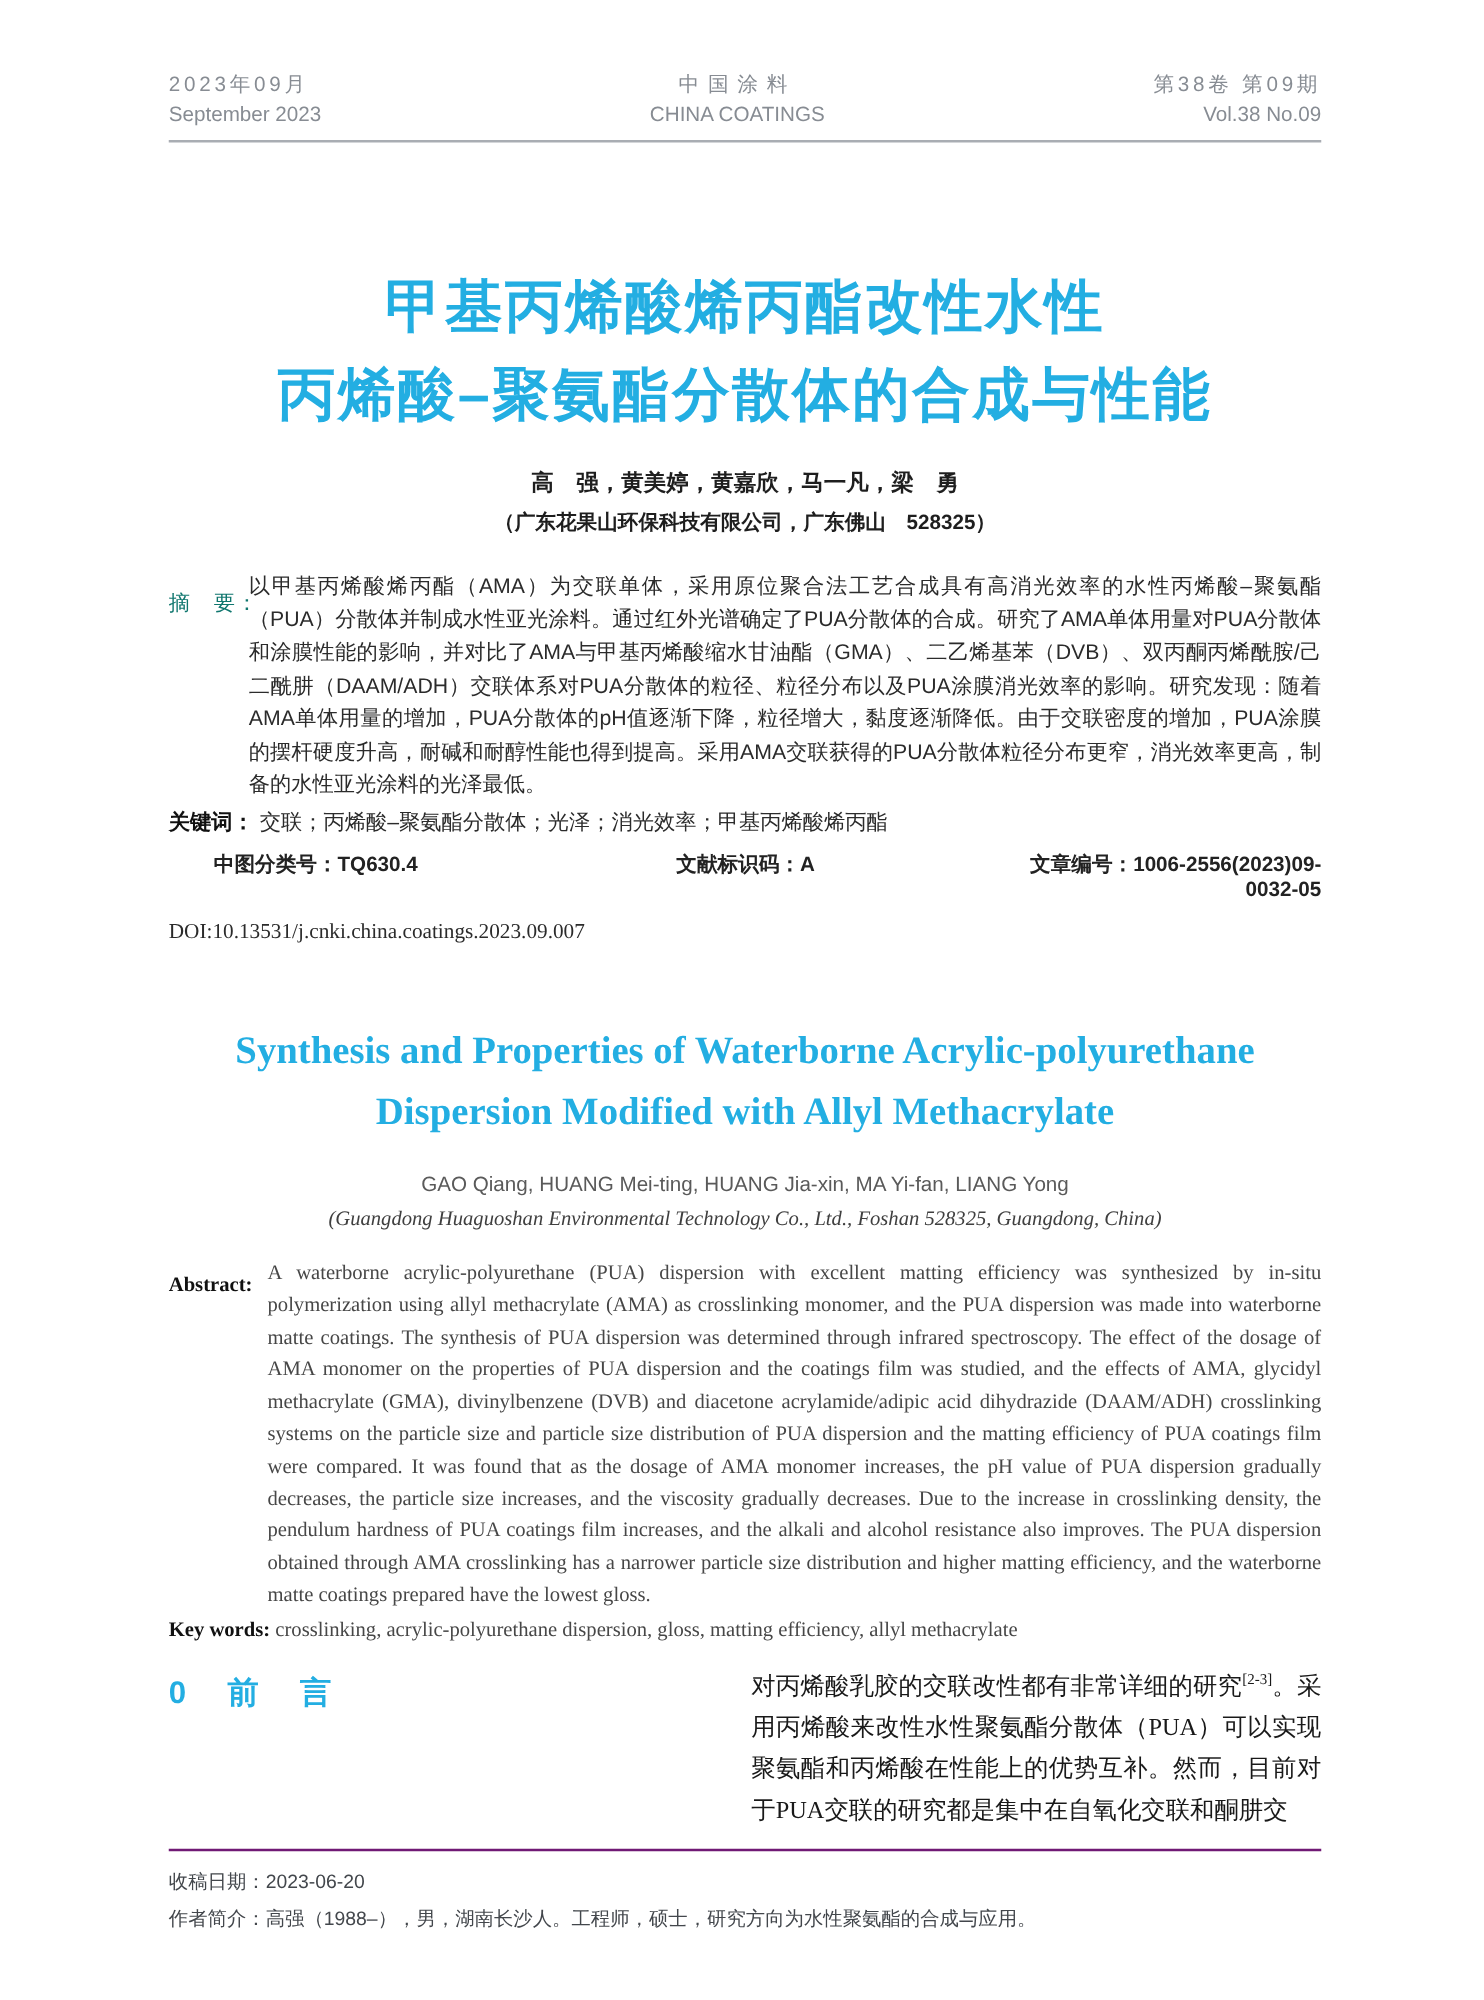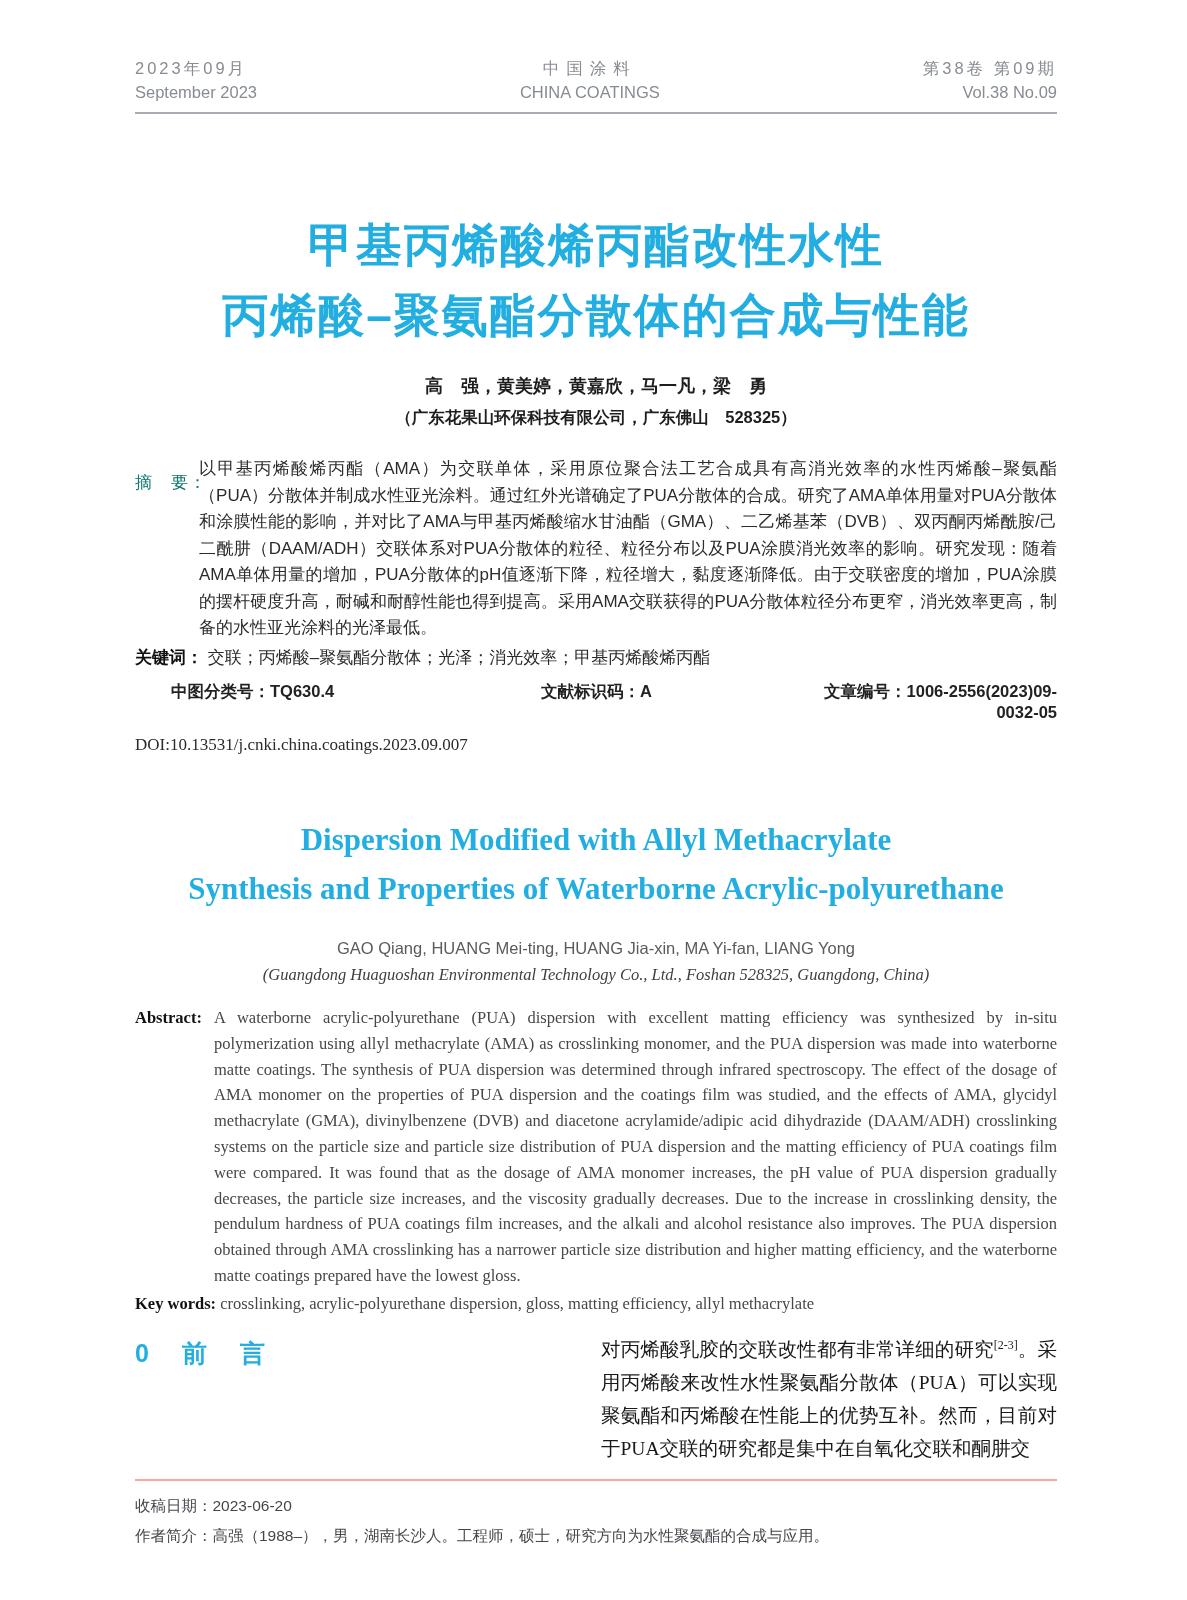--- a/index.html
+++ b/index.html
@@ -44,38 +44,38 @@
   .title-en{margin-top:60px;text-align:center;color:#23AEE2;font-weight:bold;
     font-family:"Liberation Serif",serif;font-size:31px;line-height:49px;}
   .authors-en{margin-top:26px;text-align:center;font-size:16.5px;color:#5a5a5a;}
   .affil-en{margin-top:7px;text-align:center;font-family:"Liberation Serif",serif;
     font-style:italic;font-size:16.5px;color:#3f3f3f;}
 
   
   .abstract-en{margin-top:20px;position:relative;padding-left:79px;
     font-family:"Liberation Serif",serif;font-size:16.5px;line-height:25.8px;
     text-align:justify;color:#474747;}
-  .abstract-en .lbl{position:absolute;left:0;top:0;font-weight:bold;color:#111;}
+  .abstract-en .lbl{position:absolute;left:0;top:10px;font-weight:bold;color:#111;}
   .keywords-en{margin-top:2px;font-family:"Liberation Serif",serif;font-size:16.5px;
     line-height:25.8px;color:#474747;}
   .keywords-en .lbl{font-weight:bold;color:#111;}
 
   
   .intro{margin-top:16px;display:flex;gap:16px;}
   .intro .col-left{width:450px;}
   .intro .col-right{flex:1;}
   .intro-heading{color:#23AEE2;font-weight:bold;font-size:25px;letter-spacing:4px;
     margin:4px 0 14px 0;}
   .intro p{margin:0;font-family:"Liberation Serif",serif;font-size:19.5px;
     line-height:33px;text-align:justify;color:#191919;}
   .intro .col-left p{text-indent:2em;}
   .intro sup{font-size:12px;line-height:0;}
 
   
-  .footnote{border-top:2px solid #fca5a5;margin-top:14px;padding-top:10px;
+  .footnote{border-top:2px solid #701a75;margin-top:14px;padding-top:10px;
     font-size:15.5px;line-height:30px;color:#43474c;}
 </style>
 </head>
 <body>
 
 <div class="page">
   <div class="content">
 
     <div class="jheader">
       <div class="col">
@@ -119,22 +119,22 @@
         <span>文献标识码：</span><span>A</span>
       </span>
       <span class="seg3">
         <span>文章编号：</span><span>1006-2556(2023)09-0032-05</span>
       </span>
     </div>
 
     <div class="doi-line">DOI:10.13531/j.cnki.china.coatings.2023.09.007</div>
 
     <div class="title-en">
+      <div>Synthesis and Properties of Waterborne Acrylic-polyurethane</div>
       <div>Dispersion Modified with Allyl Methacrylate</div>
-      <div>Synthesis and Properties of Waterborne Acrylic-polyurethane</div>
     </div>
 
     <div class="authors-en">GAO Qiang, HUANG Mei-ting, HUANG Jia-xin, MA Yi-fan, LIANG Yong</div>
     <div class="affil-en">(Guangdong Huaguoshan Environmental Technology Co., Ltd., Foshan 528325, Guangdong, China)</div>
 
     <div class="abstract-en">
       <span class="lbl">Abstract:</span>
       <span>A waterborne acrylic-polyurethane (PUA) dispersion with excellent matting efficiency was synthesized by in-situ polymerization using allyl methacrylate (AMA) as crosslinking monomer, and the PUA dispersion was made into waterborne matte coatings. The synthesis of PUA dispersion was determined through infrared spectroscopy. The effect of the dosage of AMA monomer on the properties of PUA dispersion and the coatings film was studied, and the effects of AMA, glycidyl methacrylate (GMA), divinylbenzene (DVB) and diacetone acrylamide/adipic acid dihydrazide (DAAM/ADH) crosslinking systems on the particle size and particle size distribution of PUA dispersion and the matting efficiency of PUA coatings film were compared. It was found that as the dosage of AMA monomer increases, the pH value of PUA dispersion gradually decreases, the particle size increases, and the viscosity gradually decreases. Due to the increase in crosslinking density, the pendulum hardness of PUA coatings film increases, and the alkali and alcohol resistance also improves. The PUA dispersion obtained through AMA crosslinking has a narrower particle size distribution and higher matting efficiency, and the waterborne matte coatings prepared have the lowest gloss.</span>
     </div>
 

